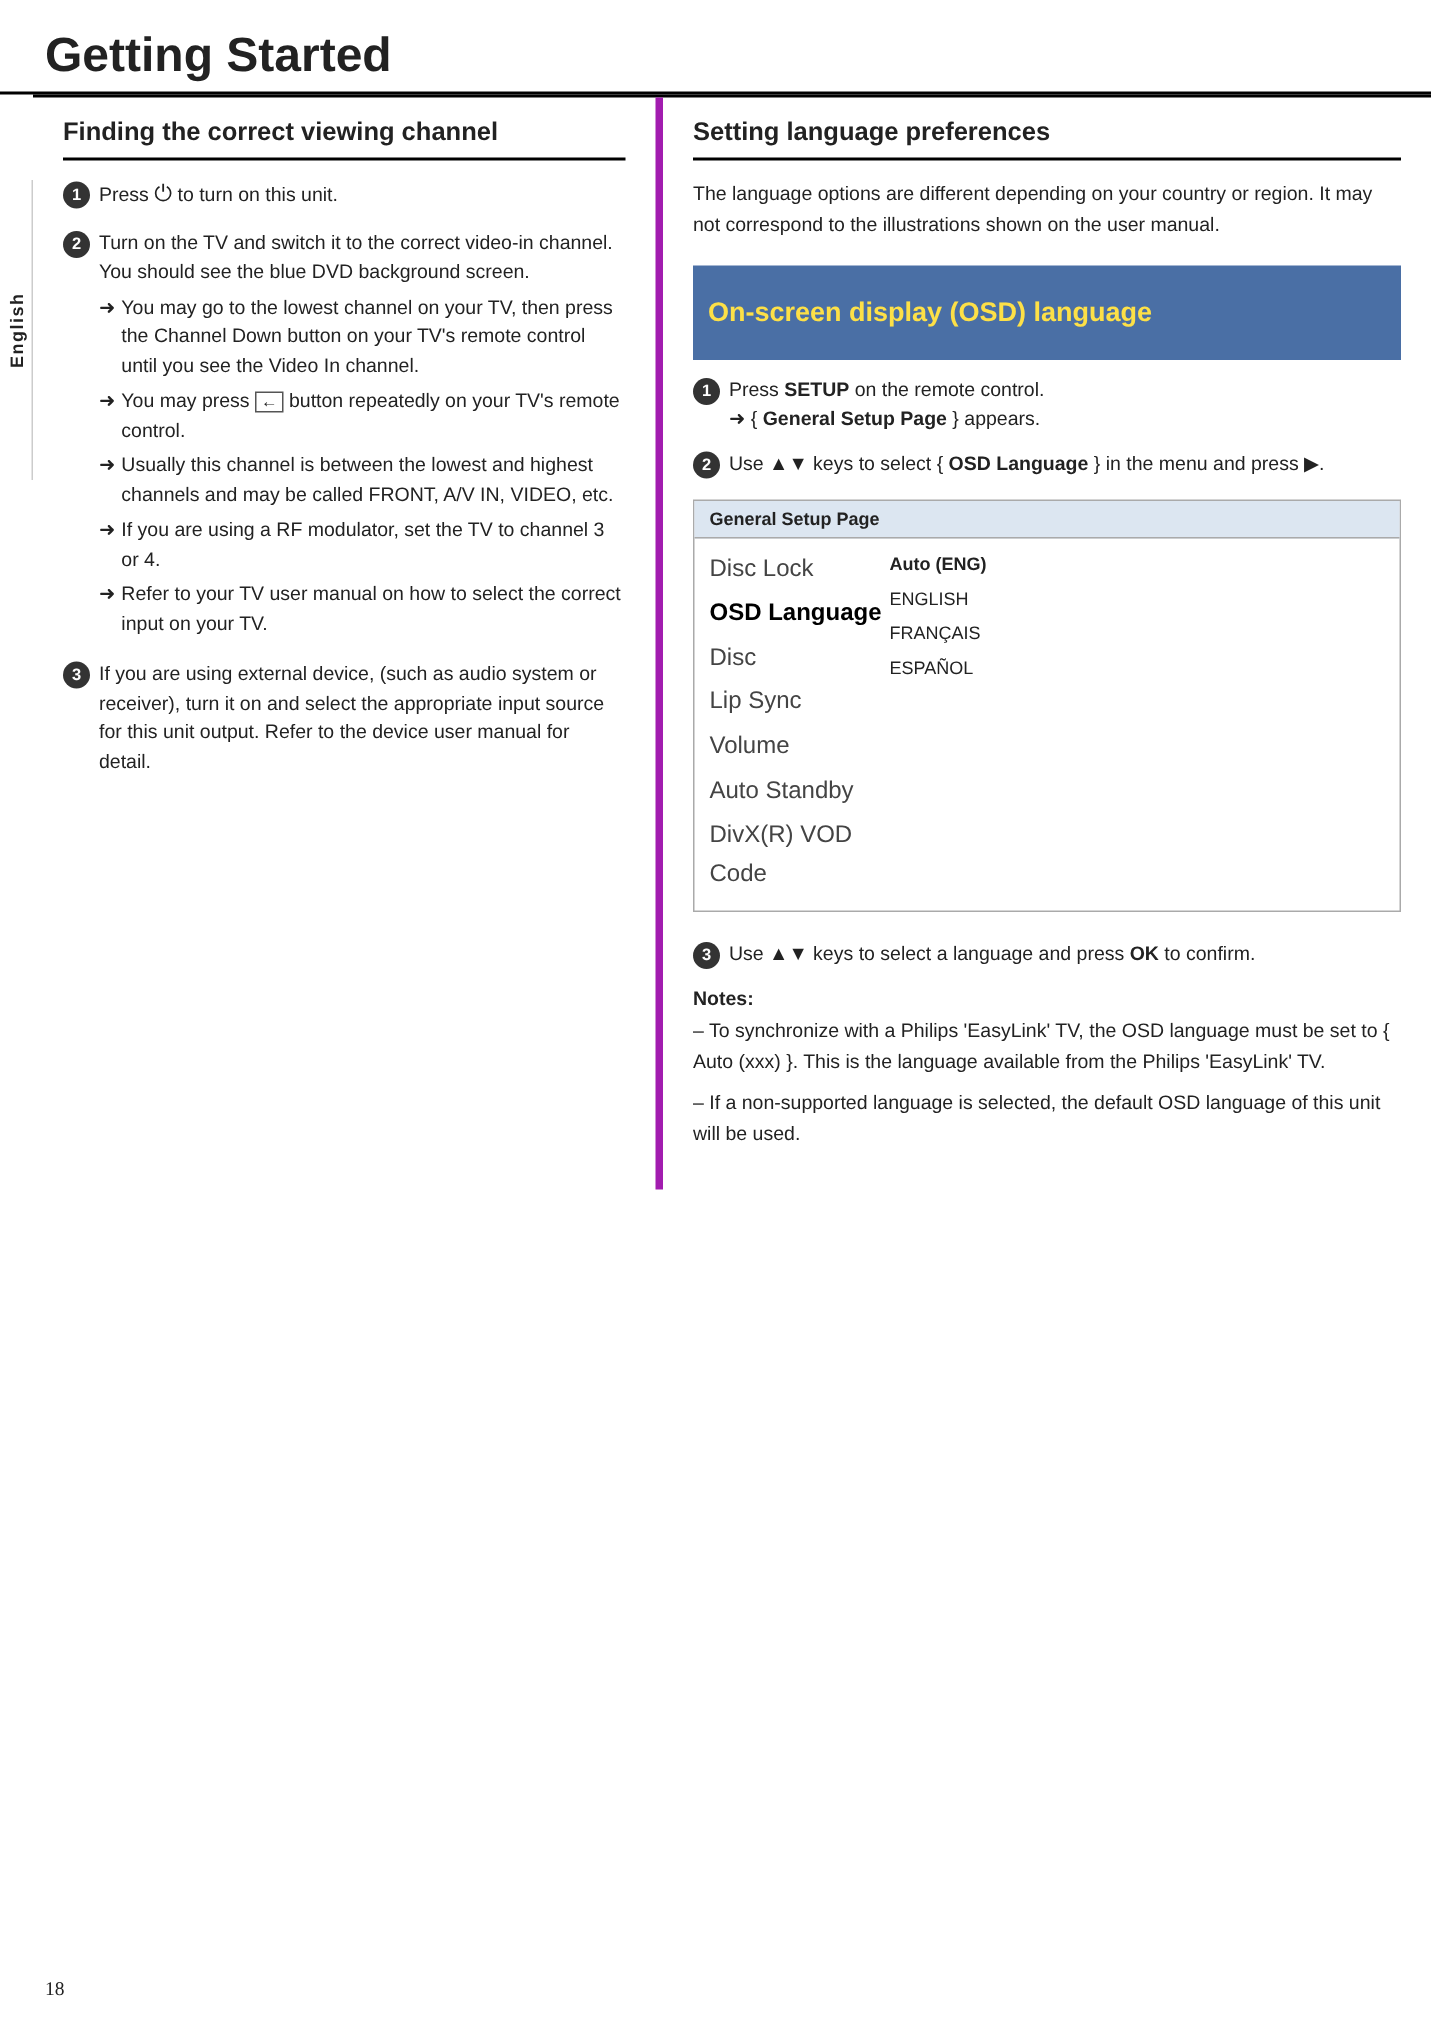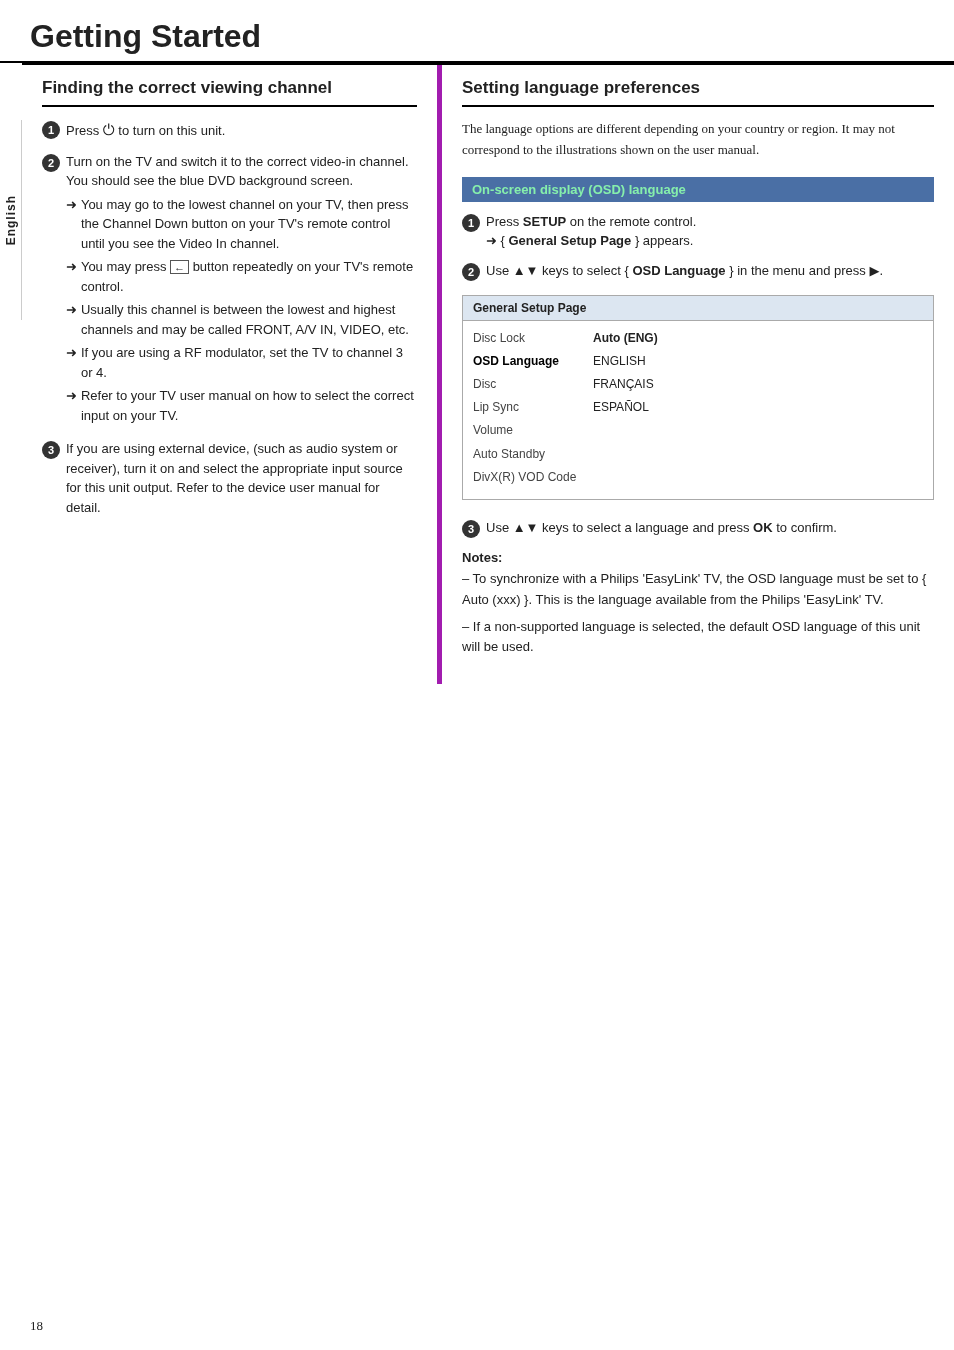--- a/index.html
+++ b/index.html
@@ -118,33 +118,32 @@
     }
 
     .arrow-text {
       font-size: 13px;
       line-height: 1.5;
     }
 
     
     .osd-box {
       background: #4a6fa5;
-      color: #86efac;
-      font-weight: bold;
-      font-size: 13px;
-      padding: 5px 10px;
+      color: #fde047;
+      font-weight: bold;
+      font-size: 18px;
+      padding: 21px 10px;
       margin-bottom: 10px;
       margin-top: 16px;
     }
 
     .osd-description {
       font-size: 13px;
       line-height: 1.6;
       margin-bottom: 12px;
-      font-family: Liberation Serif, serif;
     }
 
     
     .setup-table-container {
       border: 1px solid #aaa;
       margin: 14px 0 18px 0;
       font-size: 12px;
     }
 
     .setup-table-header {
@@ -164,21 +163,21 @@
     .setup-col-left {
       width: 120px;
     }
 
     .setup-col-right {
       flex: 1;
     }
 
     .setup-row {
       padding: 2px 0;
-      font-size: 12px;
+      font-size: 16px;
       line-height: 1.6;
       color: #444;
     }
 
     .setup-row.selected {
       font-weight: bold;
       color: #000;
     }
 
     .setup-row-right {

